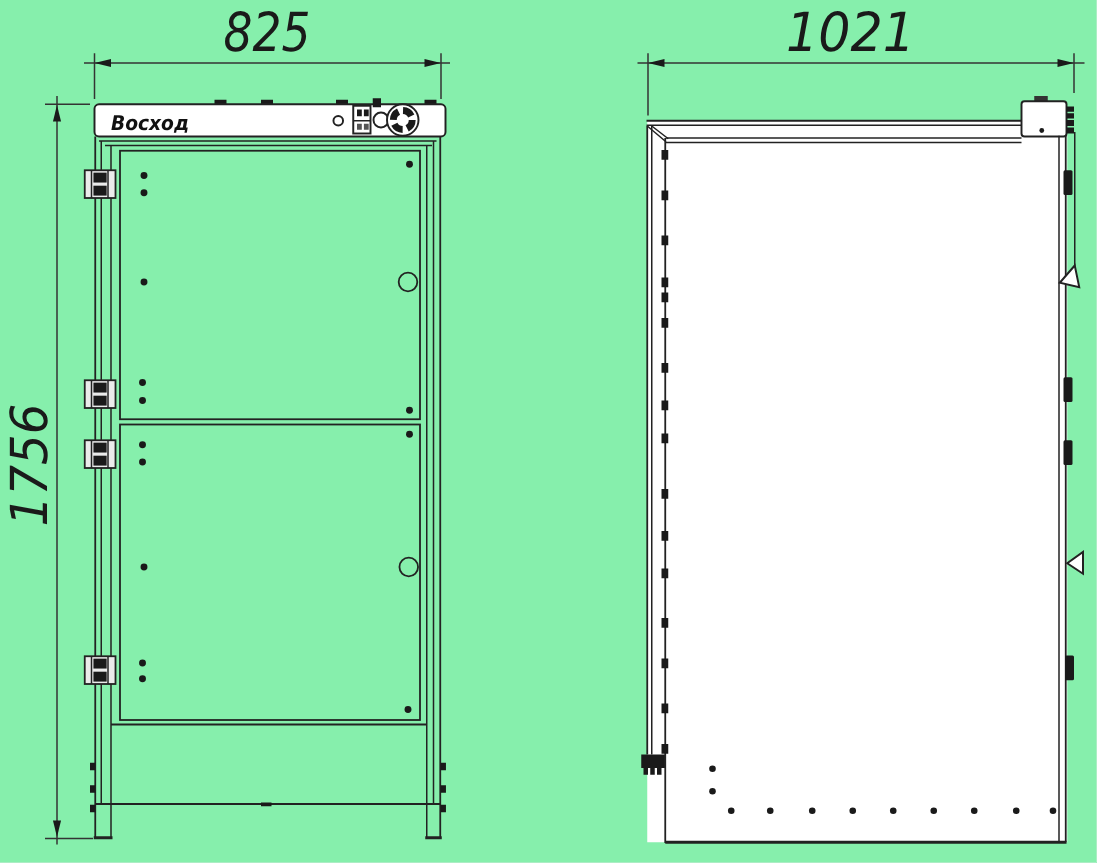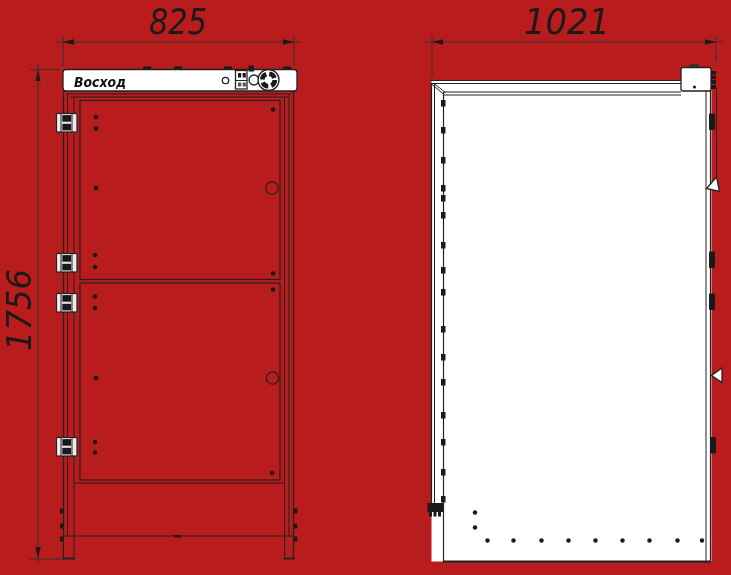--- a/index.html
+++ b/index.html
@@ -1,17 +1,17 @@
 <!DOCTYPE html>
 <html><head>
 <meta charset="utf-8">
 <style>
   html,body{margin:0;padding:0;}
   body{width:731px;height:575px;overflow:hidden;background:#ebebeb;}
-  .canvas{position:relative;width:731px;height:575px;background:#b91c1c;}
+  .canvas{position:relative;width:731px;height:575px;background:#86efac;}
   svg{display:block;}
   .ln  {stroke:#222;stroke-width:1.2;fill:none;stroke-linecap:butt;}
   .thin{stroke-width:1;}
   .thk {stroke-width:2;}
   .lnf {stroke:#222;stroke-width:1.2;fill:#ebebeb;}
   .lnw {stroke:#222;stroke-width:1.3;fill:#ffffff;}
   .fil {fill:#1a1a1a;stroke:none;}
   .dim {stroke:#333;stroke-width:1;fill:none;}
   .dimtxt{font-family:"DejaVu Sans",sans-serif;font-style:italic;fill:#1a1a1a;}
   .logotxt{font-family:"DejaVu Sans",sans-serif;font-style:italic;font-weight:bold;fill:#111;}

